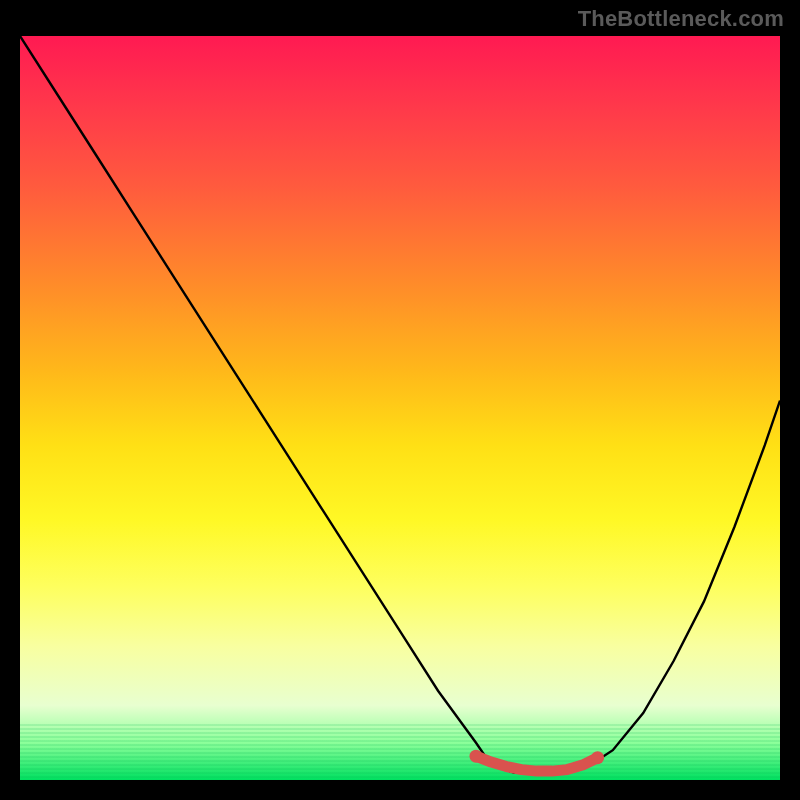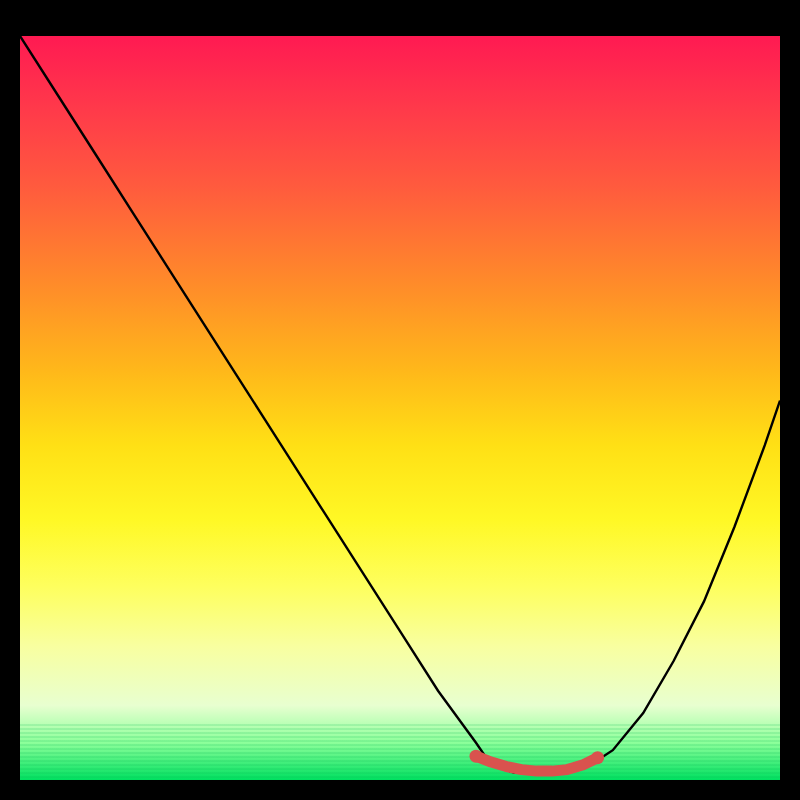--- a/index.html
+++ b/index.html
@@ -61,20 +61,21 @@
     font-size: 22px;
     font-weight: 600;
     color: #5a5a5a;
     letter-spacing: 0.2px;
   }
 </style>
 </head>
 <body>
 
 <div class="frame">
+  <div class="watermark">TheBottleneck.com</div>
   <div class="plot">
     <div class="gradient"></div>
     <div class="green-stripes"></div>
     <svg class="curve-svg" viewBox="0 0 760 744" preserveAspectRatio="none">
       <path id="curve-path" fill="none" stroke="#000000" stroke-width="2.4" d="M0.0 0.0 L38.0 59.5 L76.0 119.0 L114.0 178.6 L152.0 238.1 L190.0 297.6 L228.0 357.1 L266.0 416.6 L304.0 476.2 L342.0 535.7 L380.0 595.2 L418.0 654.7 L456.0 706.8 L471.2 729.1 L494.0 736.6 L516.8 736.6 L547.2 736.6 L570.0 729.1 L592.8 714.2 L623.2 677.0 L653.6 625.0 L684.0 565.4 L714.4 491.0 L744.8 409.2 L760.0 364.6"></path>
       <g id="markers">
           <path d="M456.0 720.2 L471.2 726.1 L486.4 730.6 L501.6 733.6 L516.8 735.1 L532.0 735.1 L547.2 733.6 L562.4 729.1 L577.6 721.7" fill="none" stroke="#d9524e" stroke-width="11" stroke-linecap="round" stroke-linejoin="round"></path>
           <circle cx="456.0" cy="720.2" r="6.5" fill="#d9524e"></circle>
           <circle cx="577.6" cy="721.7" r="6.5" fill="#d9524e"></circle>
         </g>

